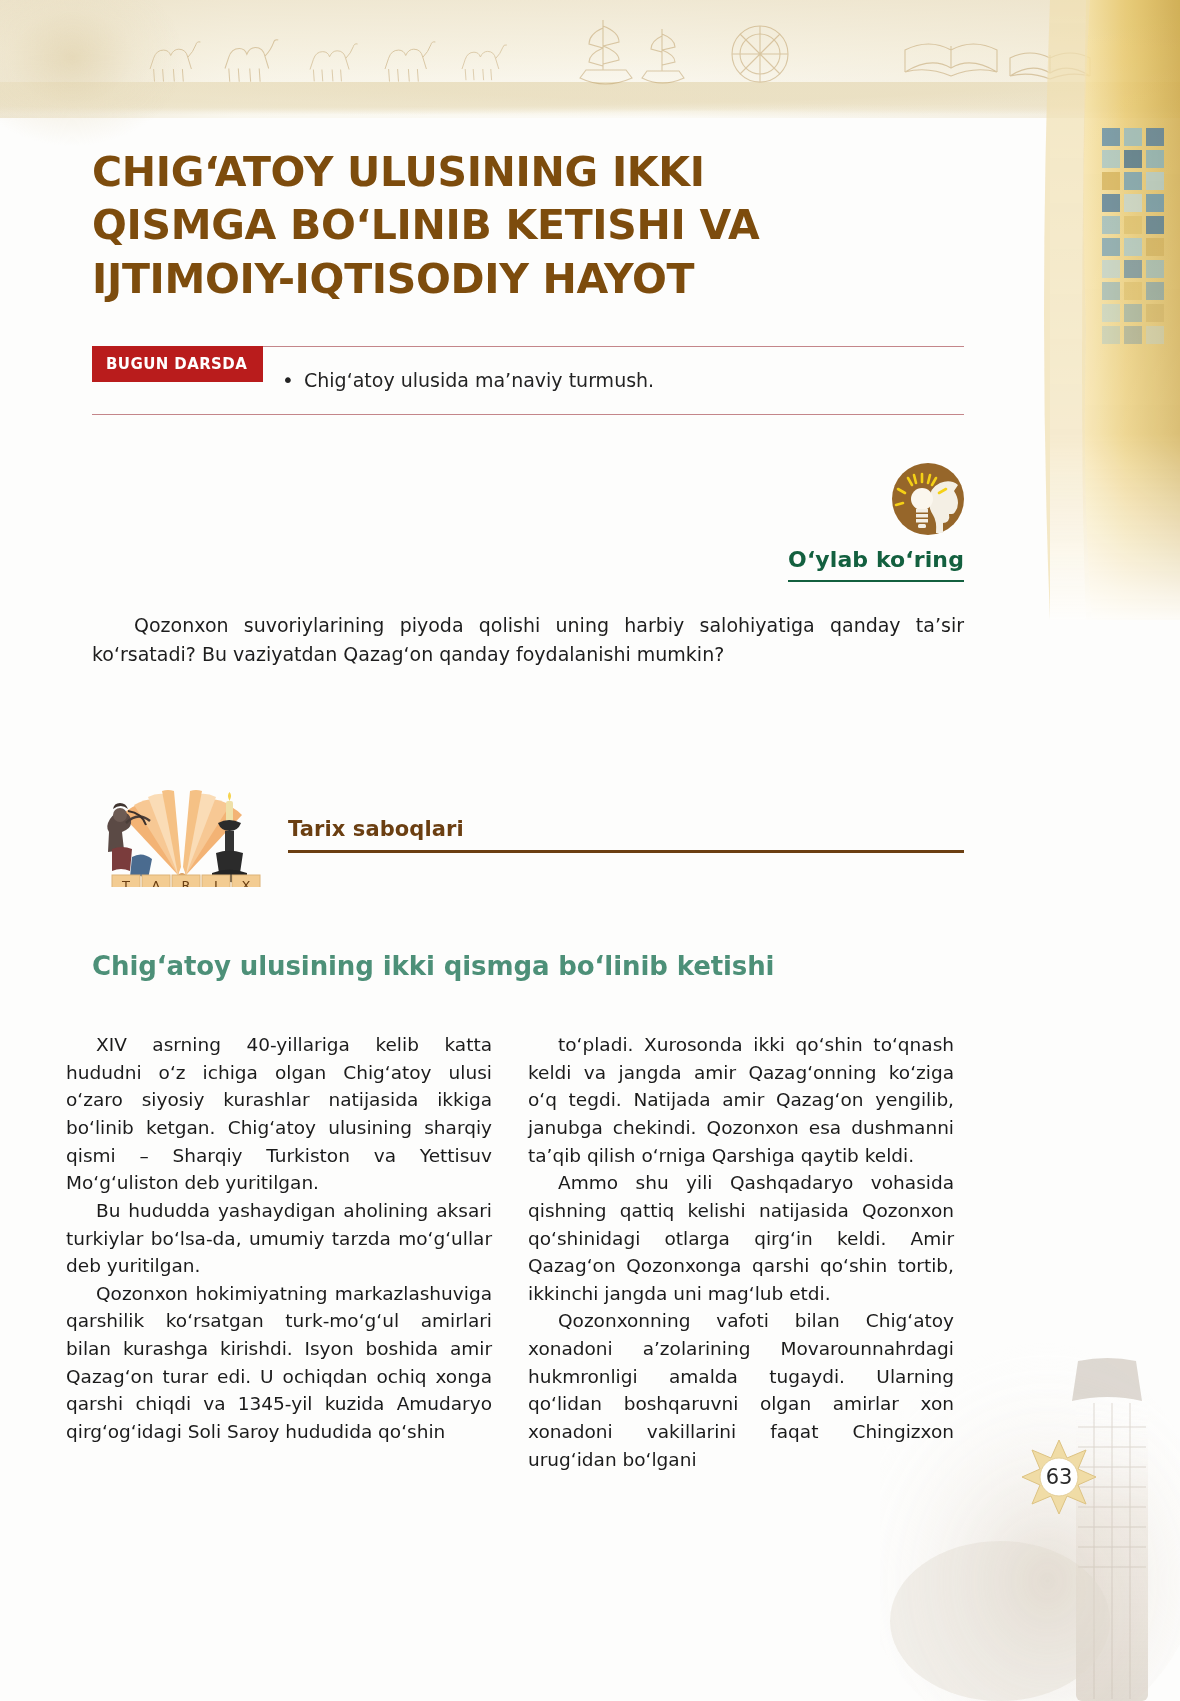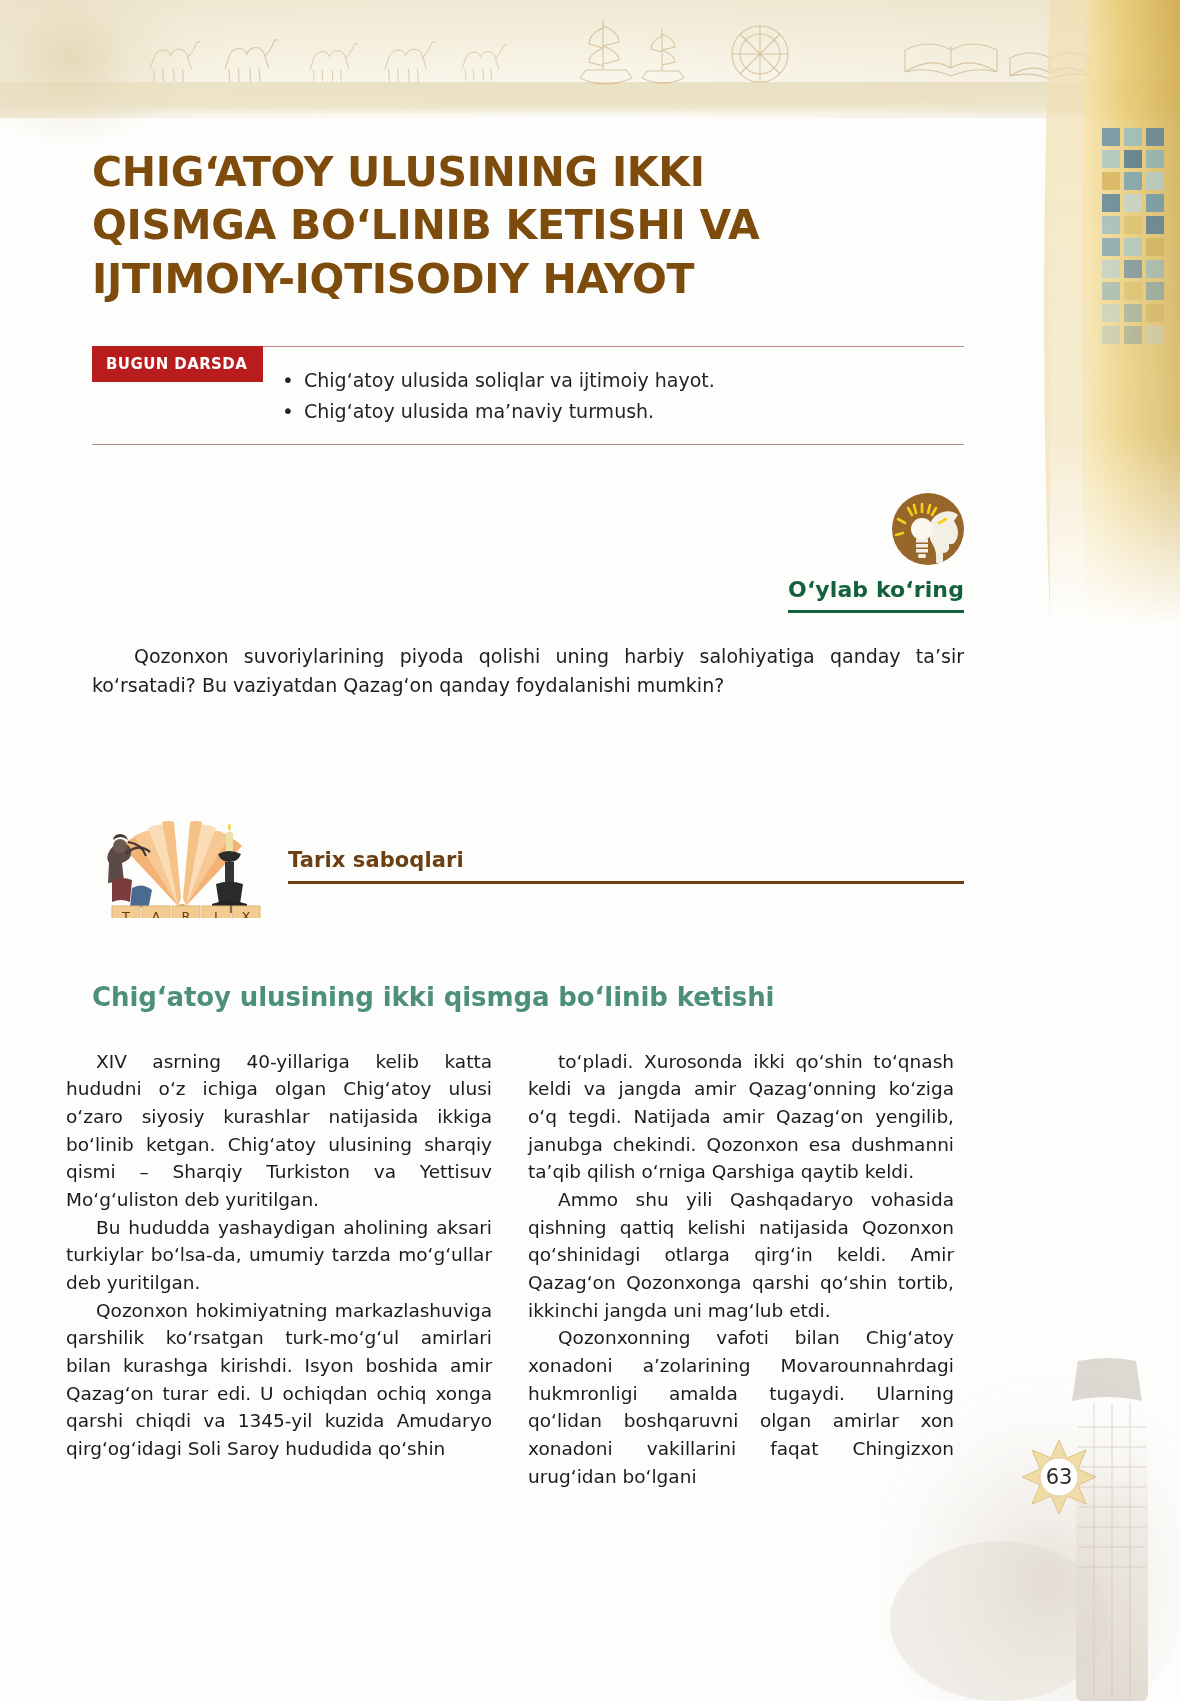--- a/index.html
+++ b/index.html
@@ -218,21 +218,21 @@
     text-align: left;
     font-size: 26px;
     font-weight: 700;
     color: #4d9078;
     letter-spacing: -0.1px;
     font-family: "DejaVu Sans", sans-serif;
   }
 
   
   .body-cols {
-    margin-top: 36px;
+    margin-top: 50px;
     display: flex;
     gap: 36px;
     width: 888px;
     margin-left: -26px;
   }
   .col {
     flex: 1 1 0;
     width: 426px;
   }
   .col p {
@@ -397,21 +397,20 @@
 
     <h1 class="chapter-title">
       <span class="ln">CHIG‘ATOY ULUSINING IKKI</span>
       <span class="ln">QISMGA BO‘LINIB KETISHI VA</span>
       <span class="ln">IJTIMOIY-IQTISODIY HAYOT</span>
     </h1>
 
     <div class="today-block">
       <div class="today-badge">BUGUN DARSDA</div>
       <ul class="today-list">
-        <li>Chig‘atoy ulusida soliqlar va ijtimoiy hayot.</li>
         <li>Chig‘atoy ulusida ma’naviy turmush.</li>
       </ul>
     </div>
 
     <div class="think-block">
       <div class="think-head">
         <div class="think-icon">
           <svg viewBox="0 0 72 72" width="72" height="72">
             <circle cx="36" cy="36" r="36" fill="#96662a"></circle>
 

